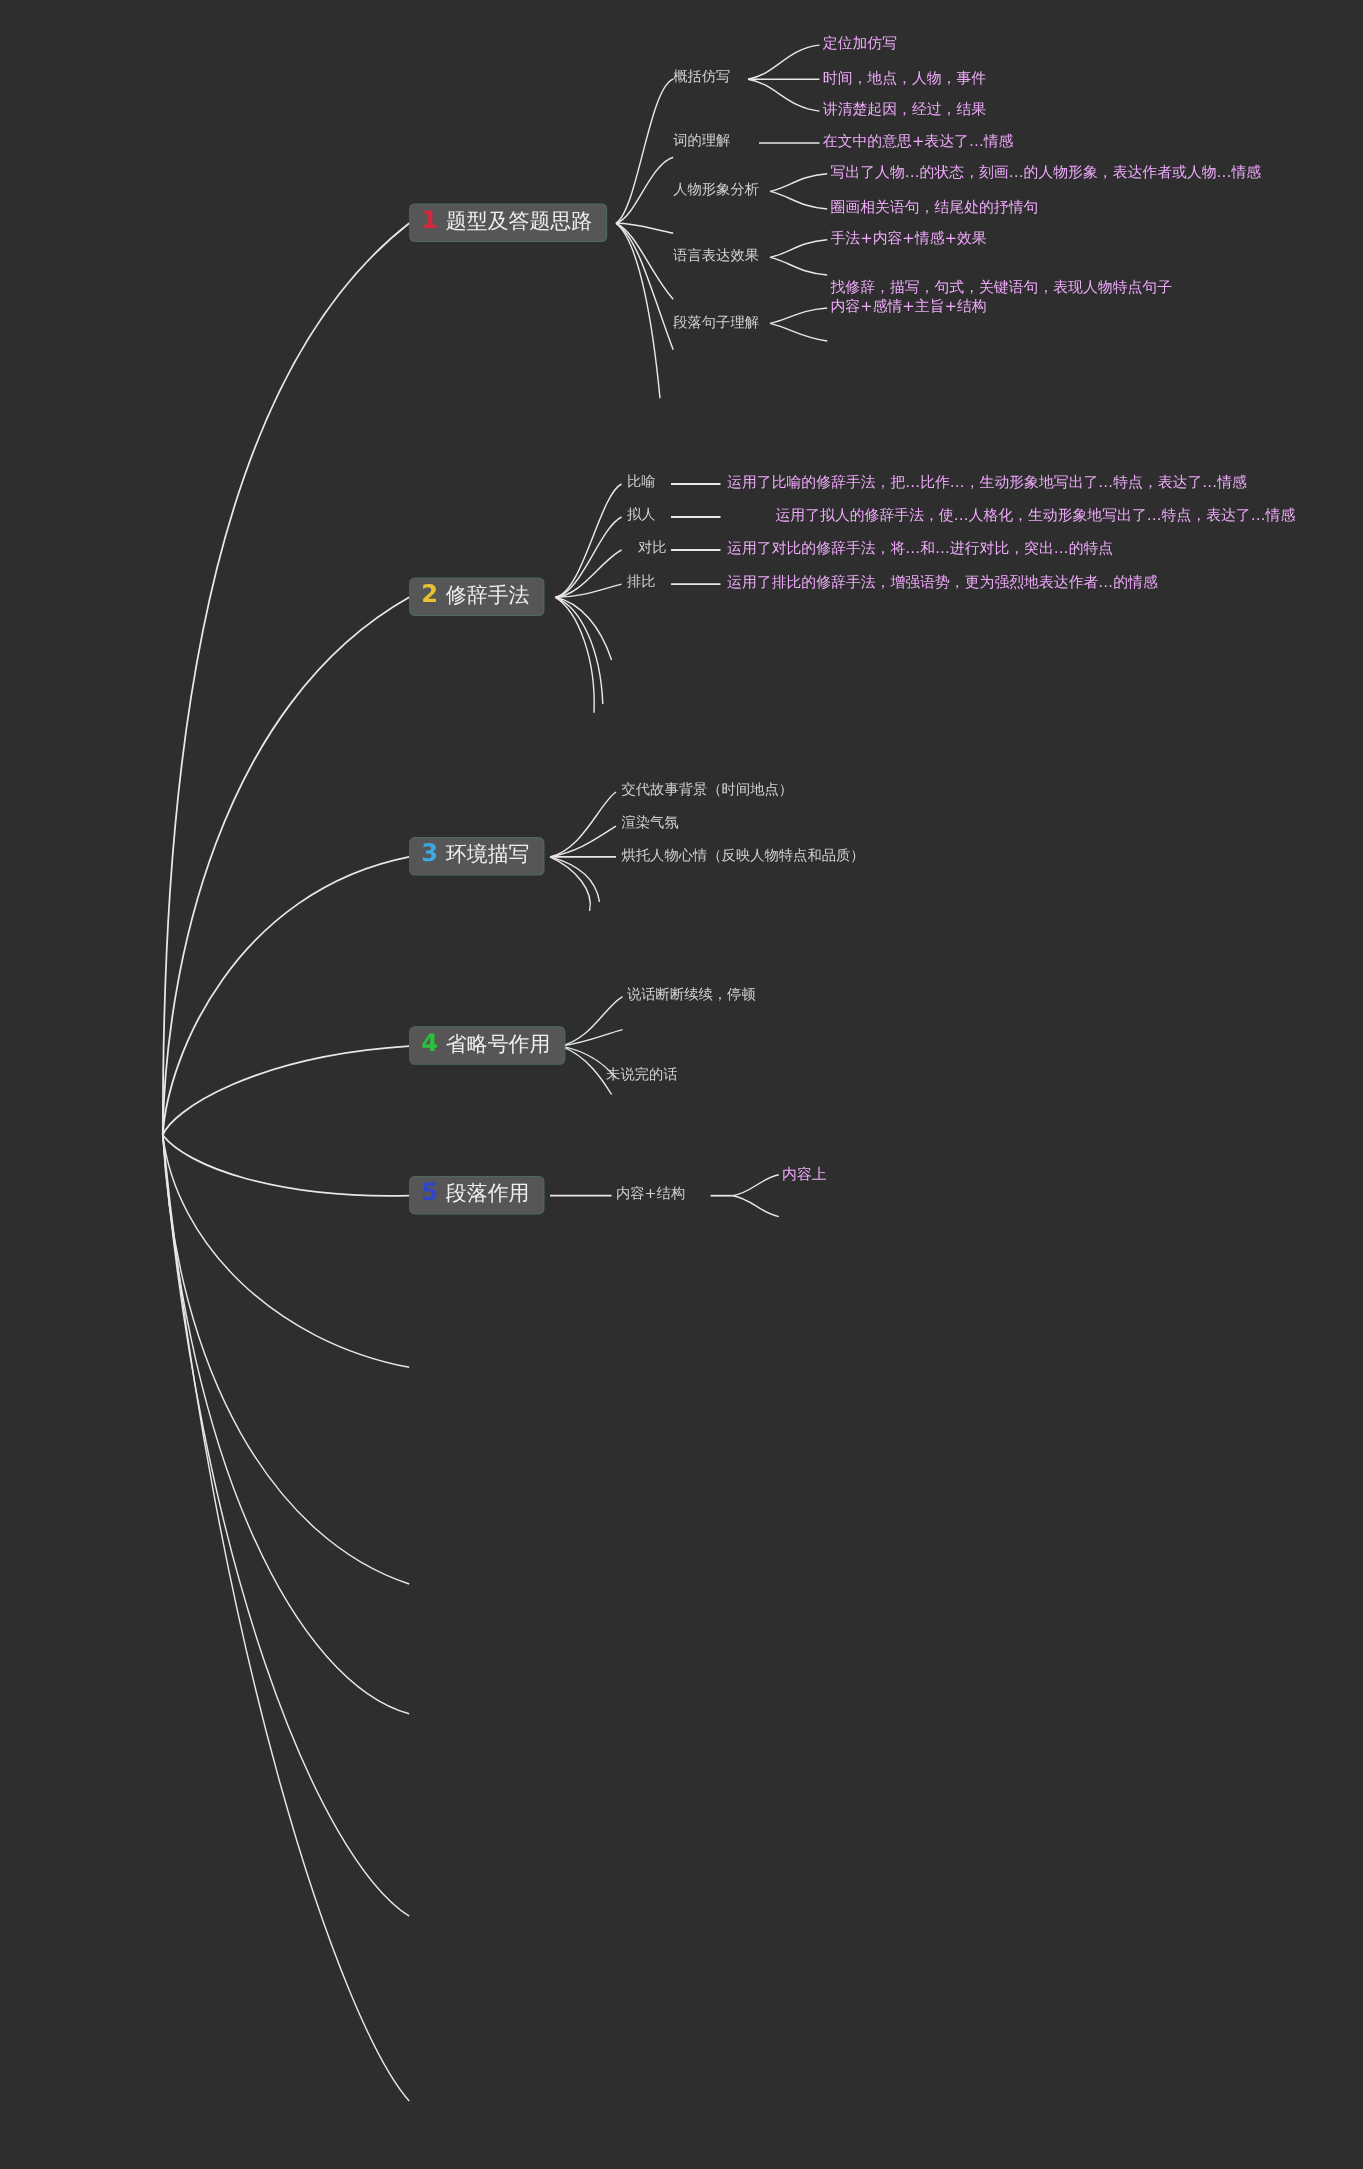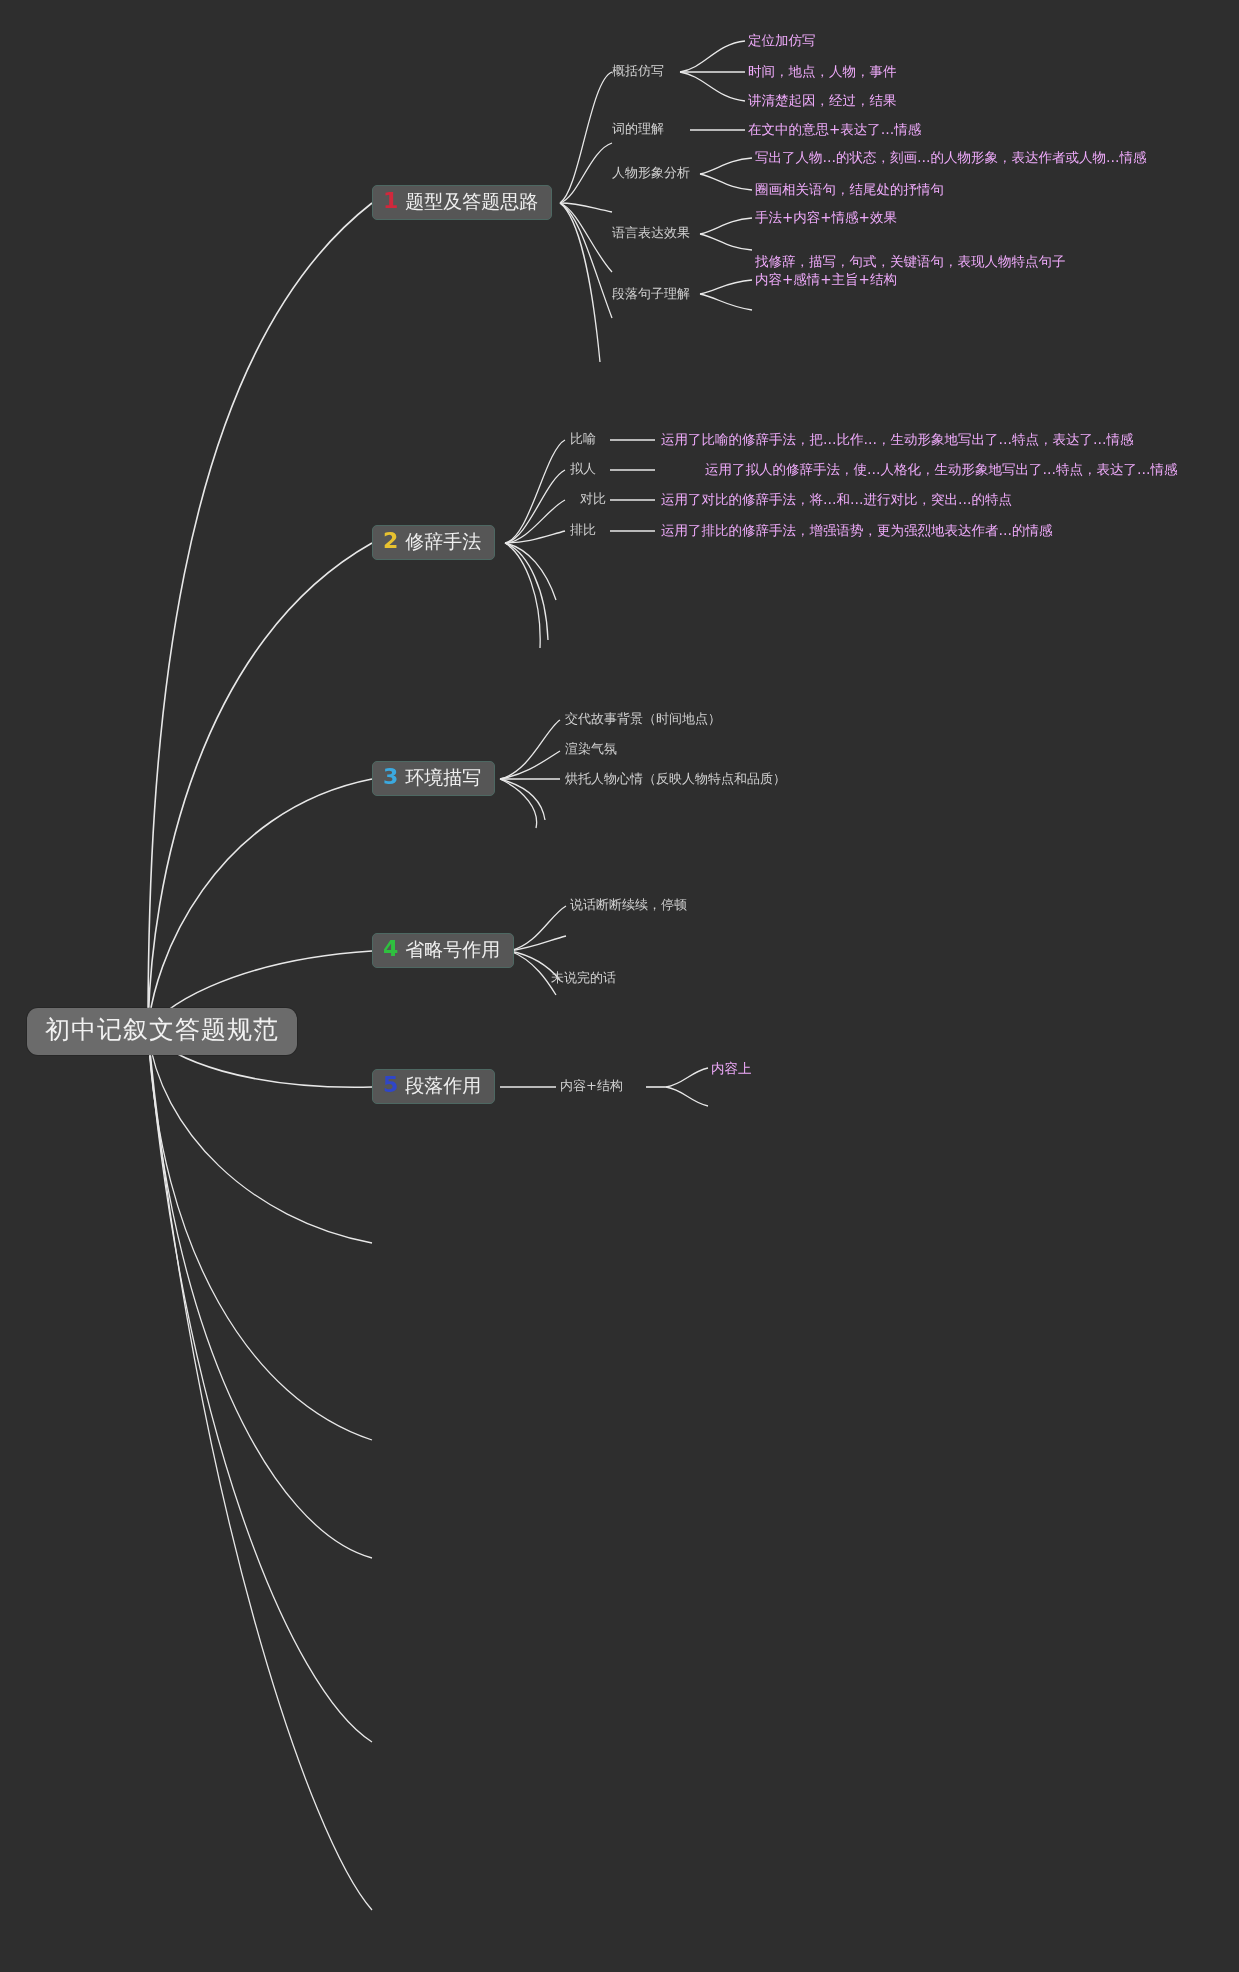--- a/index.html
+++ b/index.html
@@ -133,23 +133,20 @@
     <path d="M510,951 C536,947 550,940 566,936" style="stroke: rgb(232, 232, 232);"></path>
     <path d="M510,951 C536,956 550,968 560,980" style="stroke: rgb(232, 232, 232);"></path>
     <path d="M510,951 C534,960 548,982 556,995" style="stroke: rgb(232, 232, 232);"></path>
 
     <path class="thick" d="M500,1087 L556,1087" style="stroke: rgb(232, 232, 232);"></path>
     <path class="thick" d="M646,1087 L666,1087" style="stroke: rgb(232, 232, 232);"></path>
     <path d="M666,1087 C684,1084 690,1072 708,1068" style="stroke: rgb(232, 232, 232);"></path>
     <path d="M666,1087 C684,1090 690,1102 708,1106" style="stroke: rgb(232, 232, 232);"></path>
   </svg>
 
-  <div class="root-node">
-    <span>初中记叙文答题规范</span>
-  </div>
 
   <div class="branch-node" style="left:372px; top:185px;">
     <span class="num" style="color:#d0283c;">1</span>
     <span class="btxt">题型及答题思路</span>
   </div>
 
   <div class="node-text lvl2" style="left:612px; top:63px;">概括仿写</div>
   <div class="node-text lvl3" style="left:748px; top:32px;">定位加仿写</div>
   <div class="node-text lvl3" style="left:748px; top:63px;">时间，地点，人物，事件</div>
   <div class="node-text lvl3" style="left:748px; top:92px;">讲清楚起因，经过，结果</div>

